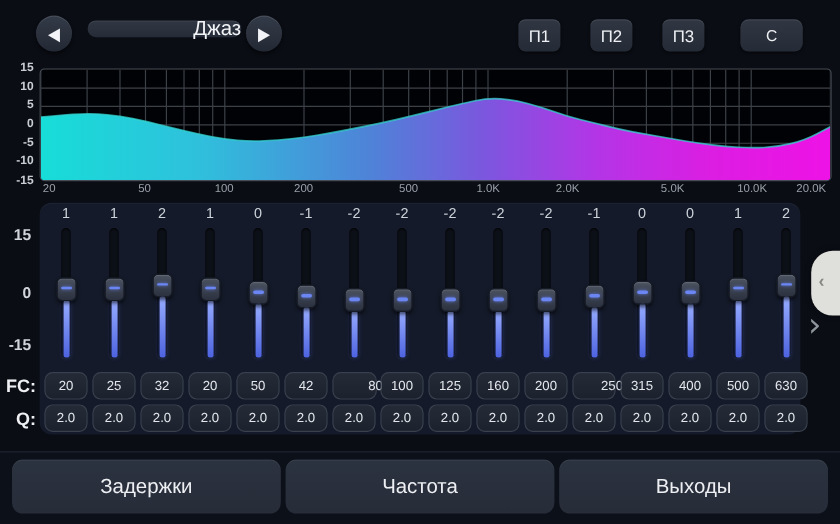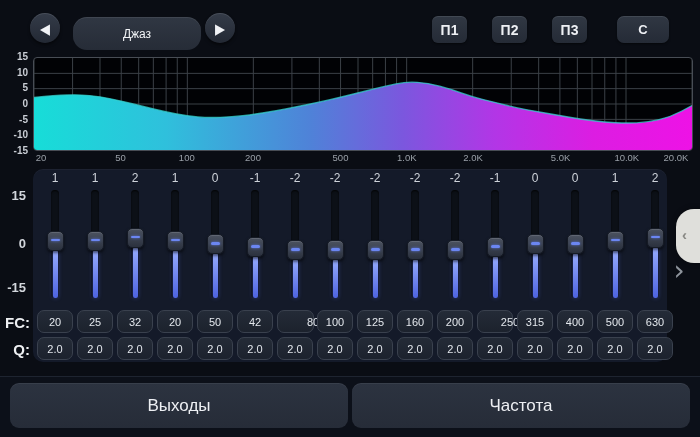--- a/index.html
+++ b/index.html
@@ -13,30 +13,30 @@
   .circle-btn{
     position:absolute;top:13px;width:30px;height:30px;border-radius:50%;
     background:linear-gradient(180deg,#343b48,#232934);
     box-shadow:inset 0 1px 0 rgba(255,255,255,.10),0 2px 3px rgba(0,0,0,.5);
     color:#f1f3f6;display:flex;align-items:center;justify-content:center;
     font-size:12px;cursor:pointer;
   }
   #prev-btn{left:30px;} #next-btn{left:205px;}
   .tri{font-size:13px;line-height:1;transform:scaleY(1.15);}
   #preset-pill{
-    position:absolute;left:73px;top:17px;width:128px;height:33px;border-radius:14px;
+    position:absolute;left:73px;top:17px;width:128px;height:14px;border-radius:14px;
     background:linear-gradient(180deg,#303743,#262c37);
     box-shadow:inset 0 1px 0 rgba(255,255,255,.08);
-    color:#f2f4f7;font-size:12px;display:flex;align-items:center;justify-content:center;
+    color:#f2f4f7;font-size:17px;display:flex;align-items:center;justify-content:flex-end;
   }
   .mem-btn{
     position:absolute;top:16px;width:35px;height:27px;border-radius:6px;
     background:linear-gradient(180deg,#303743,#252b36);
     box-shadow:inset 0 1px 0 rgba(255,255,255,.09),0 1px 2px rgba(0,0,0,.5);
-    color:#eef0f4;font-size:14px;font-weight:bold;
+    color:#eef0f4;font-size:14px;font-weight:normal;
     display:flex;align-items:center;justify-content:center;cursor:pointer;
   }
   #reset-btn{width:52px;border-radius:7px;font-size:13px;}
   
   #plot{
     position:absolute;left:33px;top:57px;width:660px;height:94px;
     background:#010205;border:1px solid #484d55;border-radius:4px;
     box-sizing:border-box;overflow:hidden;
   }
   #plot svg{display:block;width:100%;height:100%;}
@@ -320,15 +320,16 @@
 <span class="scale-lab" style="top:280px">-15</span>
 <span class="row-lab" style="top:314px">FC:</span>
 <span class="row-lab" style="top:341px">Q:</span>
 
 <div id="next-bands">›</div>
 <div id="edge-artifact">
   <span>‹</span>
 </div>
 
 <div id="footer">
+    <div class="tab">Задержки</div>
+    <div class="tab">Частота</div>
     <div class="tab">Выходы</div>
-    <div class="tab">Частота</div>
   </div>
 
 </body></html>

